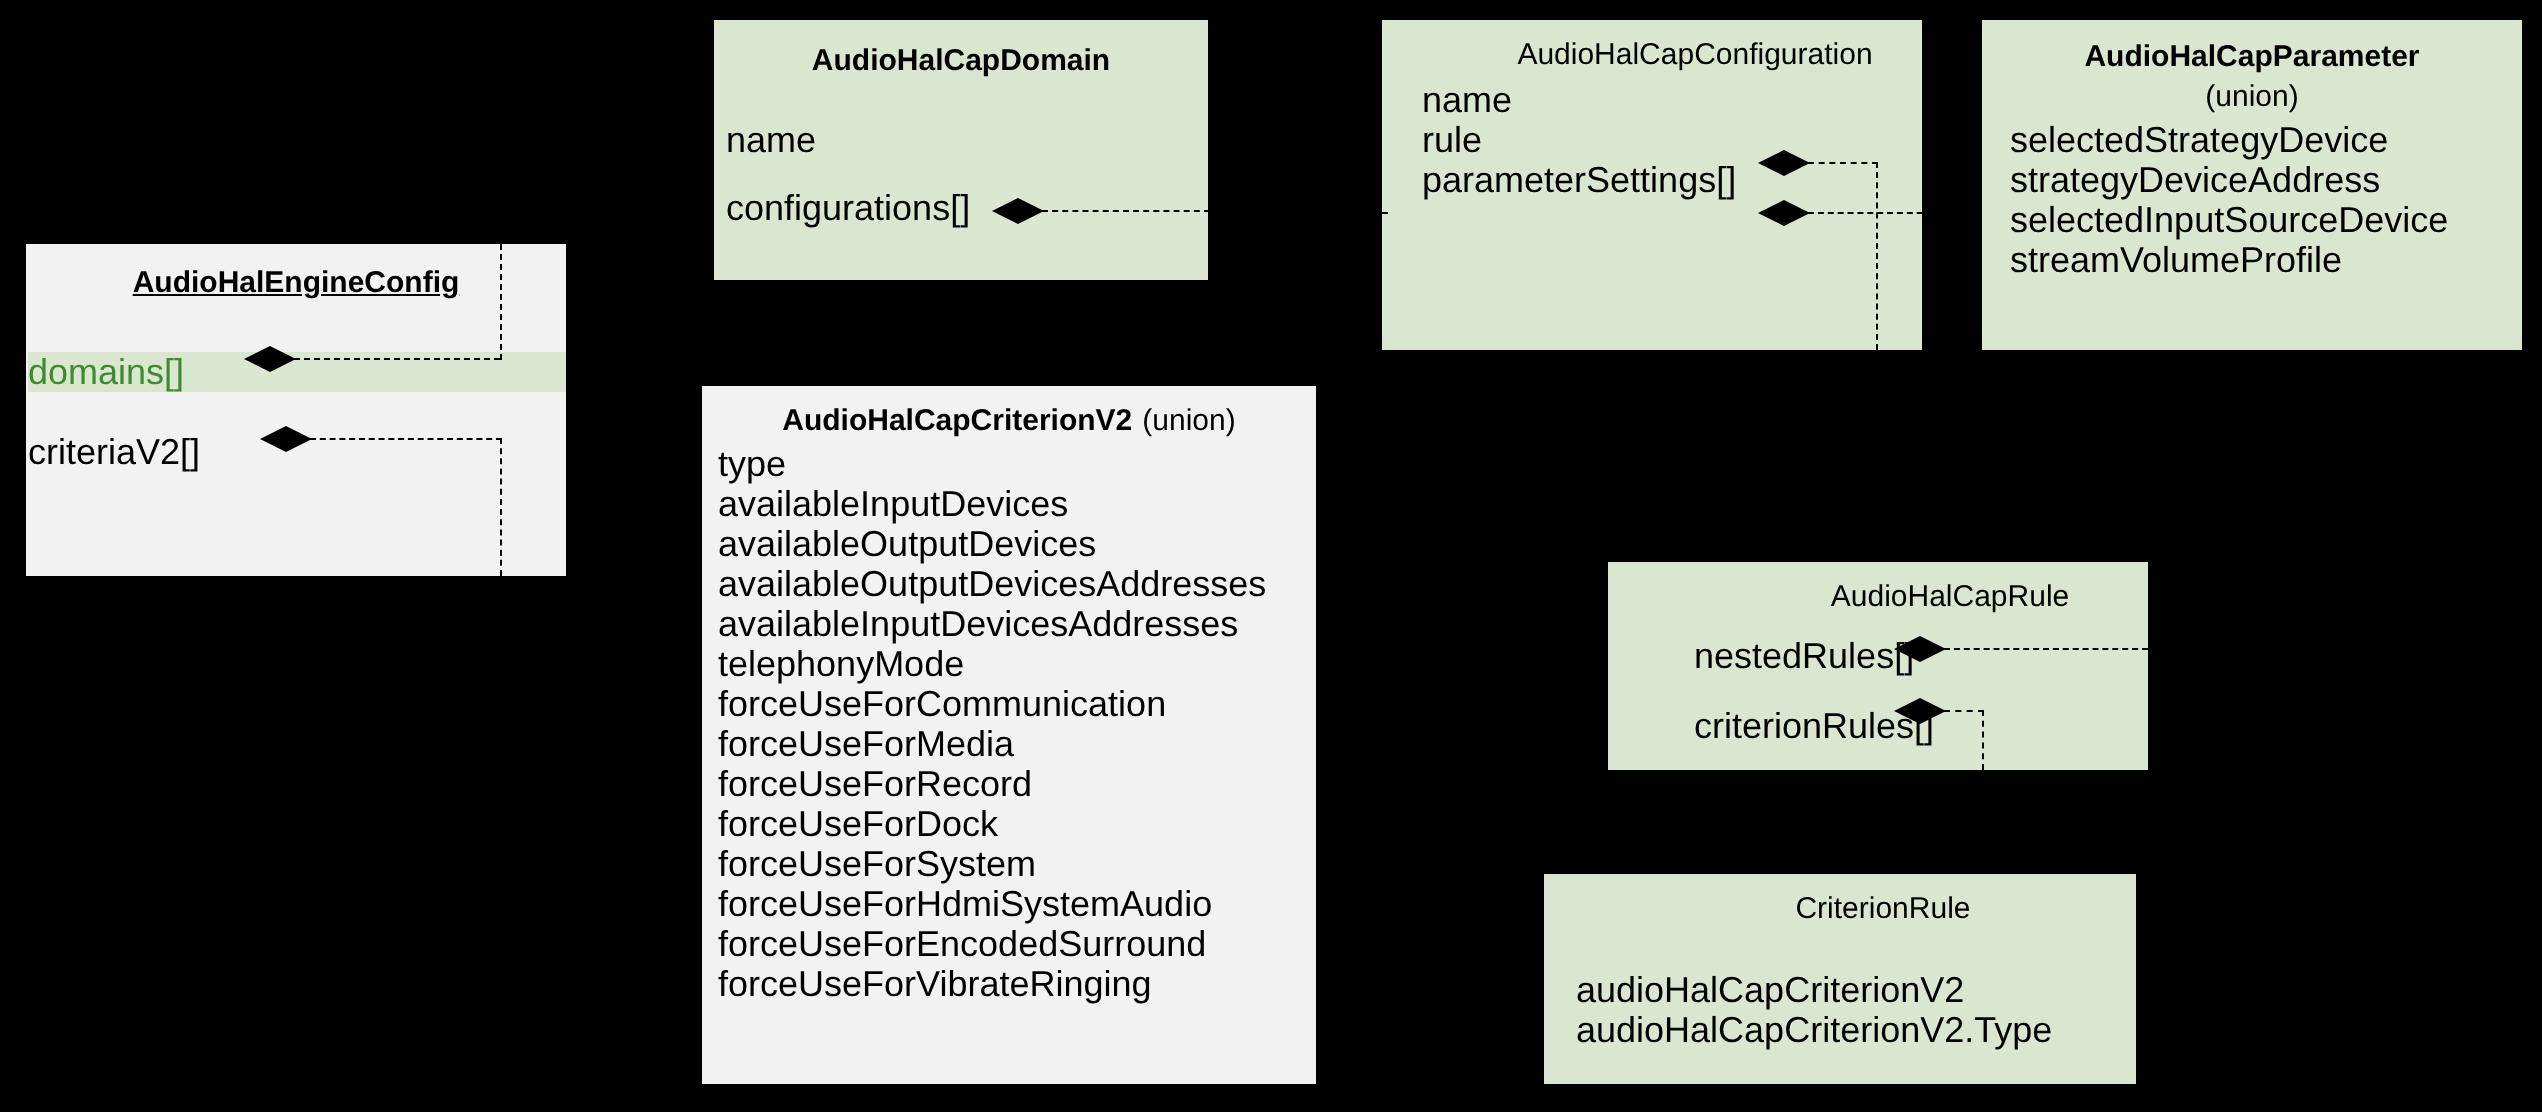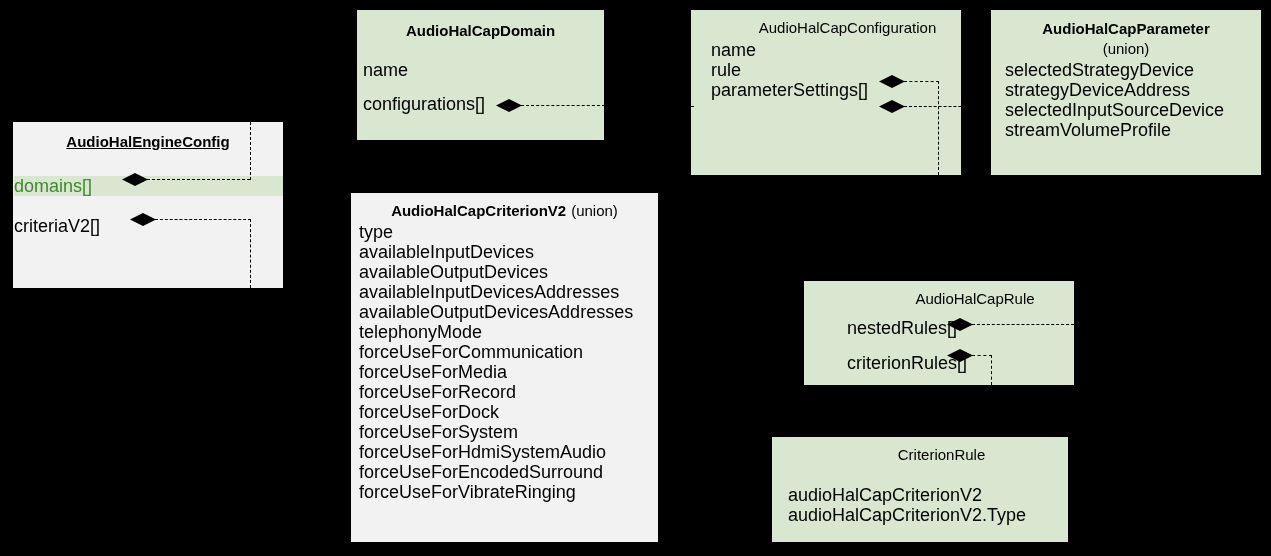--- a/index.html
+++ b/index.html
@@ -69,22 +69,22 @@
   </div>
 
   <div class="box gray" style="left:351px;top:193px;width:307px;height:349px;">
     <div class="title" style="margin-top:8px;text-align:center;">
       <span>AudioHalCapCriterionV2</span><span class="union" style="margin-left:5px;">(union)</span>
     </div>
     <div class="attrs" style="margin-top:1px;padding-left:8px;">
       <div class="attr">type</div>
       <div class="attr">availableInputDevices</div>
       <div class="attr">availableOutputDevices</div>
+      <div class="attr">availableOutputDevicesAddresses</div>
       <div class="attr">availableInputDevicesAddresses</div>
-      <div class="attr">availableOutputDevicesAddresses</div>
       <div class="attr">telephonyMode</div>
       <div class="attr">forceUseForCommunication</div>
       <div class="attr">forceUseForMedia</div>
       <div class="attr">forceUseForRecord</div>
       <div class="attr">forceUseForDock</div>
       <div class="attr">forceUseForSystem</div>
       <div class="attr">forceUseForHdmiSystemAudio</div>
       <div class="attr">forceUseForEncodedSurround</div>
       <div class="attr">forceUseForVibrateRinging</div>
     </div>

